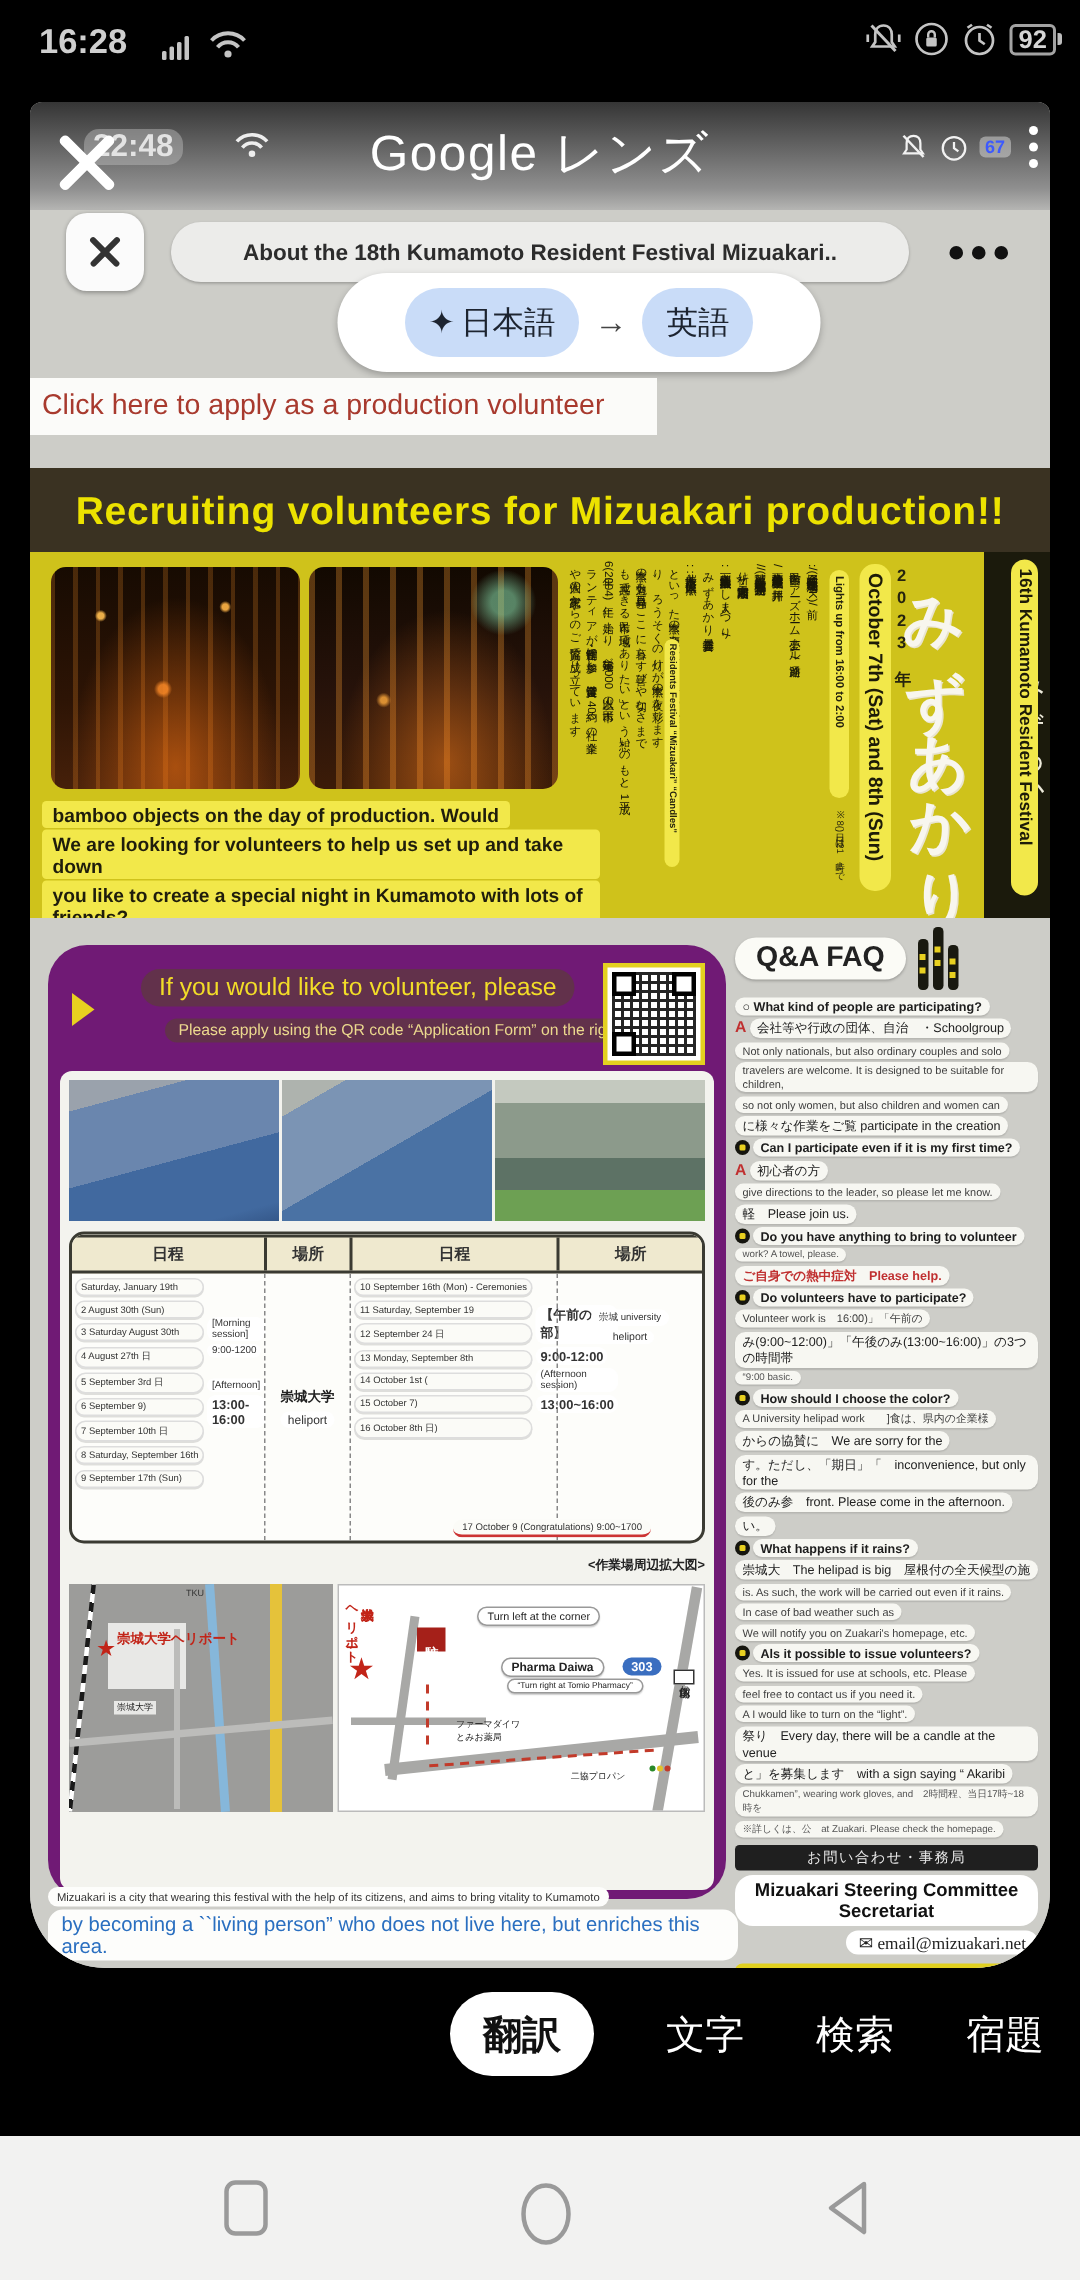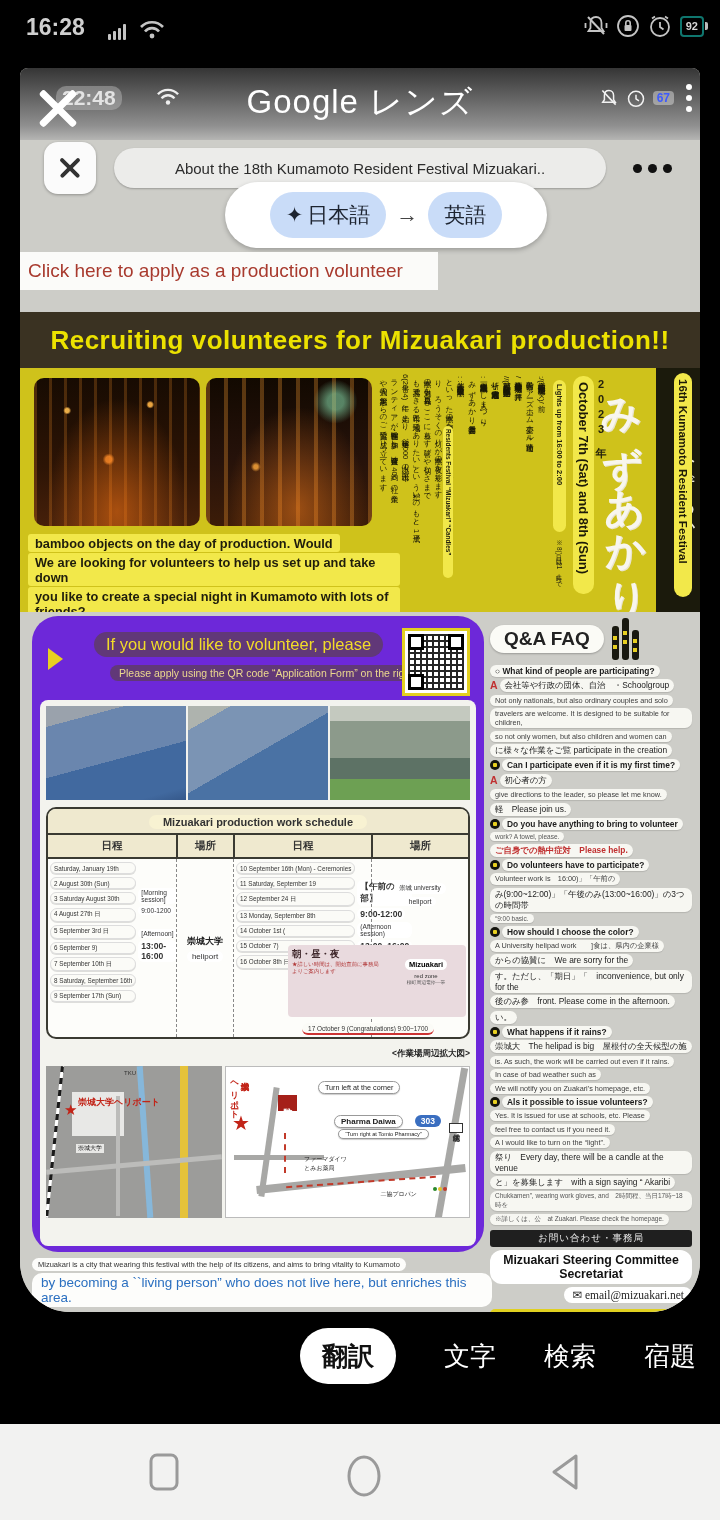--- a/index.html
+++ b/index.html
@@ -5,42 +5,42 @@
   html,body{margin:0;padding:0;background:#000;font-family:"Liberation Sans",sans-serif;}
   .screen{position:relative;width:720px;height:1520px;background:#000;overflow:hidden;}
 
   
   .statusbar{position:absolute;top:0;left:0;right:0;height:62px;background:#000;color:#c9c9c9;}
   .sb-time{position:absolute;left:26px;top:14px;font-size:23px;font-weight:bold;color:#cfcfcf;}
   .sigbars{position:absolute;display:flex;align-items:flex-end;gap:2px;}
   .sigbars i{display:block;width:3px;background:#c4c4c4;border-radius:1px;}
   .sb-right{position:absolute;right:12px;top:14px;display:flex;align-items:center;gap:8px;}
   .batt{display:flex;align-items:center;}
-  .batt .cell{border:2px solid #0f766e;border-radius:4px;padding:0 4px;font-size:11px;font-weight:bold;color:#d6d6d6;line-height:17px;}
+  .batt .cell{border:2px solid #a3a3a3;border-radius:4px;padding:0 4px;font-size:17px;font-weight:bold;color:#d6d6d6;line-height:17px;}
   .batt .nub{width:3px;height:8px;background:#bdbdbd;border-radius:0 2px 2px 0;margin-left:1px;}
 
   
   .lens-img{position:absolute;left:20px;top:68px;width:680px;height:1244px;background:#cdcdc8;border-radius:8px 8px 50px 50px;overflow:hidden;}
   .inner-status{position:absolute;top:0;left:0;right:0;height:72px;background:linear-gradient(180deg,#353535,#8f8f8f 80%,#b5b5b3);}
   .in-time{position:absolute;left:36px;top:18px;font-size:21px;font-weight:bold;color:#e3e3e3;background:rgba(190,190,190,.45);border-radius:10px;padding:0 6px;}
   .in-title{position:absolute;left:0;right:0;top:12px;text-align:center;font-size:33px;color:#fff;letter-spacing:1px;}
   .in-right{position:absolute;right:26px;top:20px;display:flex;align-items:center;gap:7px;}
   .in-batt{border-radius:4px;background:rgba(220,220,220,.5);padding:0 4px;font-size:12px;font-weight:bold;color:#3d5afe;}
   .vdots{position:absolute;right:8px;top:16px;display:flex;flex-direction:column;gap:5px;}
   .vdots i{width:6px;height:6px;border-radius:50%;background:#fff;}
   .big-x{position:absolute;left:12px;top:14px;width:52px;height:52px;}
   .big-x i{position:absolute;left:2px;top:23px;width:48px;height:7px;background:#fff;border-radius:3px;}
   .big-x i:first-child{transform:rotate(45deg);}
   .big-x i:last-child{transform:rotate(-45deg);}
 
   .close-btn{position:absolute;left:24px;top:74px;width:52px;height:52px;background:#fbfbfb;border-radius:14px;box-shadow:0 1px 3px rgba(0,0,0,.3);}
   .close-btn i{position:absolute;left:13px;top:24px;width:26px;height:3.5px;background:#333;border-radius:2px;}
   .close-btn i:first-child{transform:rotate(45deg);}
   .close-btn i:last-child{transform:rotate(-45deg);}
-  .doc-pill{position:absolute;left:94px;top:80px;width:492px;height:40px;background:#ececea;border-radius:20px;display:flex;align-items:center;justify-content:center;font-size:15px;color:#2c2c2c;box-shadow:0 1px 2px rgba(0,0,0,.25);}
+  .doc-pill{position:absolute;left:94px;top:80px;width:492px;height:40px;background:#ececea;border-radius:20px;display:flex;align-items:center;justify-content:center;font-size:15px;color:#2c2c2c;box-shadow:0 1px 2px rgba(0,0,0,.25);font-weight:bold;}
   .hdots{position:absolute;right:28px;top:96px;display:flex;gap:6px;}
   .hdots i{width:9px;height:9px;border-radius:50%;background:#111;}
 
   .tr-wrap{position:absolute;left:205px;top:114px;width:322px;height:66px;background:#fff;border-radius:33px;box-shadow:0 2px 5px rgba(0,0,0,.25);display:flex;align-items:center;justify-content:center;gap:10px;}
   .chip{background:#c9dcf8;border-radius:23px;height:46px;display:flex;align-items:center;justify-content:center;font-size:21px;color:#1d2430;padding:0 16px;gap:4px;}
   .tr-arrow{font-size:22px;color:#444;}
 
   .red-link{position:absolute;left:0;top:184px;width:418px;height:38px;background:#fbfbf9;display:flex;align-items:center;padding-left:8px;font-size:19px;color:#a83a2e;box-sizing:border-box;}
 
   .banner{position:absolute;left:0;top:244px;width:100%;height:56px;background:#3a3222;display:flex;align-items:center;justify-content:center;font-size:26px;font-weight:600;color:#ece200;letter-spacing:.5px;}
@@ -72,21 +72,21 @@
   .year-v{position:absolute;right:92px;top:10px;font-size:11px;font-weight:bold;color:#26240e;letter-spacing:3px;}
   .dates-pill{position:absolute;right:106px;top:8px;height:218px;background:#f2e84a;border-radius:10px;font-size:13px;font-weight:bold;color:#1d1b08;padding:6px 3px;box-sizing:border-box;}
   .lights-pill{position:absolute;right:134px;top:12px;height:152px;background:#f2e84a;border-radius:8px;font-size:7.6px;font-weight:bold;color:#25230e;padding:4px 2px;box-sizing:border-box;}
   .lights-note{position:absolute;right:136px;top:170px;height:66px;font-size:6.4px;color:#2a280f;}
   .venue-cols{position:absolute;right:153px;top:8px;height:226px;font-size:7.7px;line-height:1.5;color:#191808;}
   .body-cols{position:absolute;right:245px;top:6px;height:232px;font-size:7.6px;line-height:1.45;color:#191808;}
   .res-pill{position:absolute;right:247px;top:58px;height:152px;background:#f2e84a;border-radius:8px;font-size:6.4px;font-weight:bold;color:#25230e;padding:3px 1.5px;box-sizing:border-box;z-index:2;}
 
   
   .content{position:absolute;left:0;top:544px;width:100%;height:700px;background:#cdcdc8;}
-  .frame{position:absolute;left:12px;top:4px;width:452px;height:636px;background:#6d28d9;border-radius:26px;padding:8px;box-sizing:border-box;}
+  .frame{position:absolute;left:12px;top:18px;width:452px;height:636px;background:#701a75;border-radius:26px;padding:8px;box-sizing:border-box;}
   .vol-banner{position:relative;height:74px;}
   .vol-tri{position:absolute;left:8px;top:24px;width:0;height:0;border-left:15px solid #e8d020;border-top:11px solid transparent;border-bottom:11px solid transparent;}
   .vol-title{position:absolute;left:54px;top:8px;background:rgba(88,70,40,.55);border-radius:14px;padding:3px 12px;font-size:16.5px;color:#f2dc28;}
   .vol-sub{position:absolute;left:70px;top:41px;background:rgba(88,70,40,.55);border-radius:10px;padding:2px 9px;font-size:10.5px;color:#ecd98e;}
   .qr{background:#fff;position:relative;}
   .qr:before{content:"";position:absolute;inset:3px;background-image:linear-gradient(90deg,#000 2px,transparent 2px),linear-gradient(#000 2px,transparent 2px);background-size:6px 6px;opacity:.85;}
   .qr i{position:absolute;width:10px;height:10px;border:3px solid #000;background:#fff;}
   .qr i:nth-child(1){left:3px;top:3px;}
   .qr i:nth-child(2){right:3px;top:3px;}
   .qr i:nth-child(3){left:3px;bottom:3px;}
@@ -336,21 +336,20 @@
         </div>
 
         <div class="panel">
           <div class="photos">
             <div class="wp1"></div>
             <div class="wp2"></div>
             <div class="wp3"></div>
           </div>
 
           <div class="sched">
-            <div class="sched-title"><span>Mizuakari production work schedule</span></div>
             <div class="sched-head">
               <div>日程</div>
               <div>場所</div>
               <div>日程</div>
               <div>場所</div>
             </div>
             <div class="sched-body">
               <div class="sc col-split">
                 <div class="dcol" id="sl-dates">
                     <div class="dpill">Saturday, January 19th</div>
@@ -389,29 +388,20 @@
                   <div class="tpill b">9:00-12:00</div>
                   <div class="tpill">(Afternoon session)</div>
                   <div class="tpill b">13:00~16:00</div>
                 </div>
               </div>
               <div class="sc loc-cell" style="justify-content:flex-start;padding-top:24px">
                 <div class="loc-en" style="font-size:6.4px">崇城 university</div>
                 <div class="loc-en" style="font-size:7px">heliport</div>
               </div>
 
-              <div class="pinkzone">
-                <div class="pz-title">朝・昼・夜</div>
-                <div class="pz-note">★詳しい時間は、開始直前に事務局よりご案内します</div>
-                <div class="pz-loc">
-                  <span class="mz">Mizuakari</span>
-                  <div class="rz">red zone</div>
-                  <div class="rz2">桜町周辺電停一帯</div>
-                </div>
-              </div>
               <div class="congrats">17 October 9 (Congratulations) 9:00~1700</div>
             </div>
           </div>
 
           <div class="wm-row">
             <div class="workshop-tag">WorkshopMAP</div>
             <div class="map-caption">&lt;作業場周辺拡大図&gt;</div>
           </div>
 
           <div class="maps">

